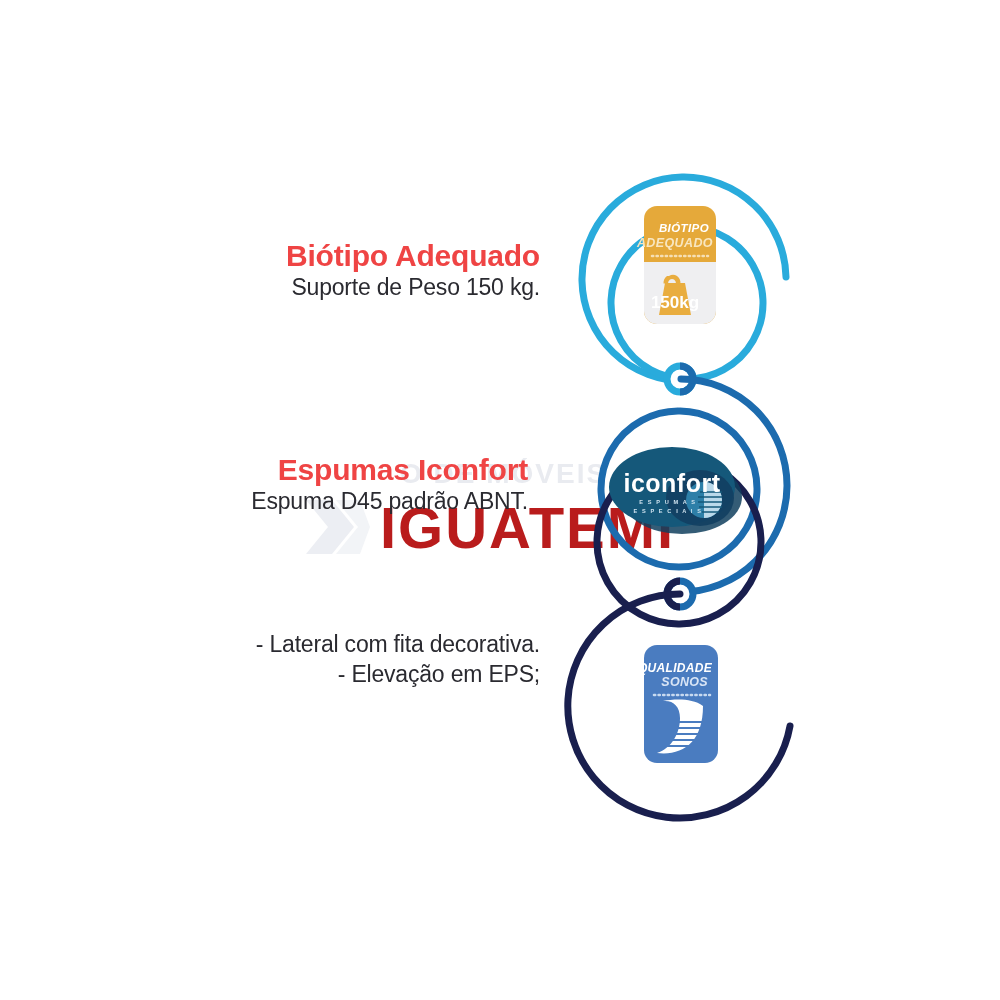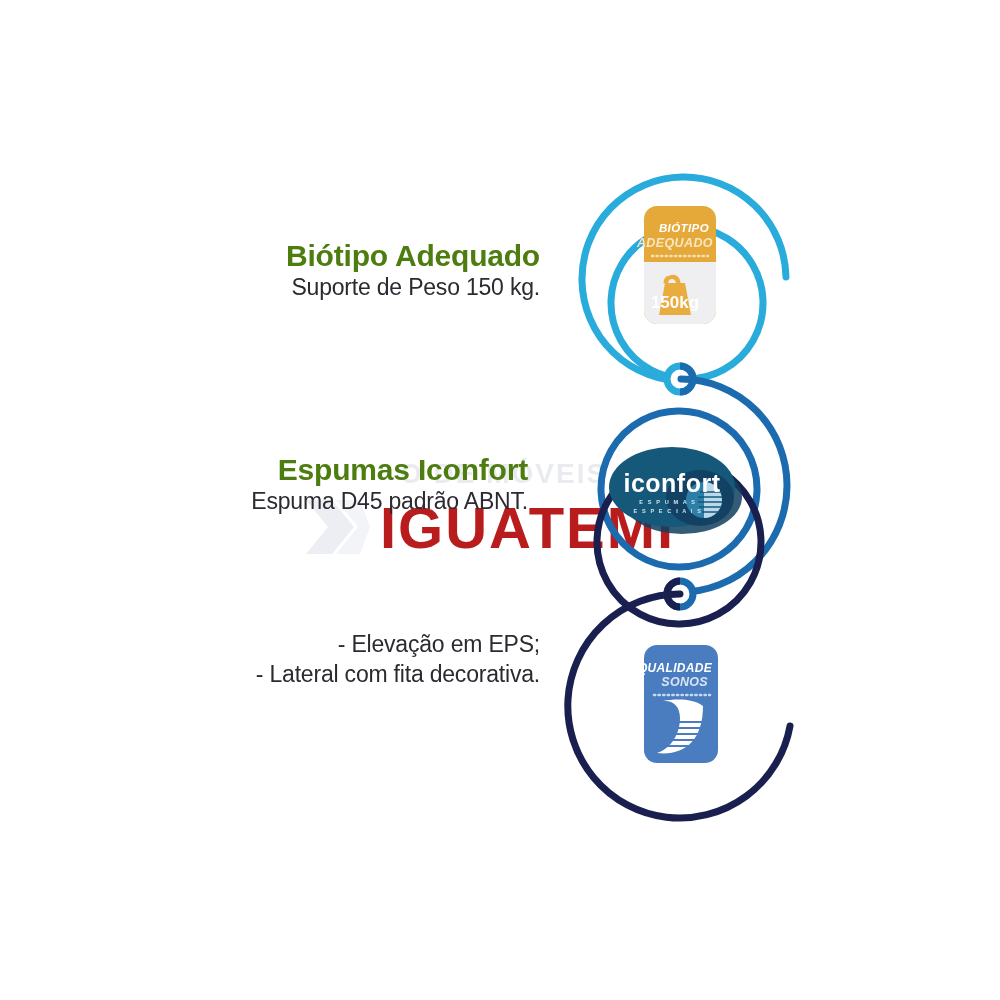--- a/index.html
+++ b/index.html
@@ -62,21 +62,21 @@
 
   
   .block {
     position: absolute;
     text-align: right;
     z-index: 5;
   }
   .block .title {
     font-size: 30px;
     font-weight: bold;
-    color: #4d7c0f;
+    color: #ef4444;
     line-height: 1.18;
     letter-spacing: -0.2px;
     white-space: nowrap;
   }
   .block .line {
     font-size: 23px;
     font-weight: normal;
     color: #2a2a30;
     line-height: 1.30;
     letter-spacing: -0.2px;
@@ -236,17 +236,17 @@
     <div class="title">Biótipo Adequado</div>
     <div class="line">Suporte de Peso 150 kg.</div>
   </div>
 
   <div class="block" id="block-2">
     <div class="title">Espumas Iconfort</div>
     <div class="line">Espuma D45 padrão ABNT.</div>
   </div>
 
   <div class="block" id="block-3">
+    <div class="line">- Lateral com fita decorativa.</div>
     <div class="line">- Elevação em EPS;</div>
-    <div class="line">- Lateral com fita decorativa.</div>
   </div>
 
 </div>
 
 </body></html>

